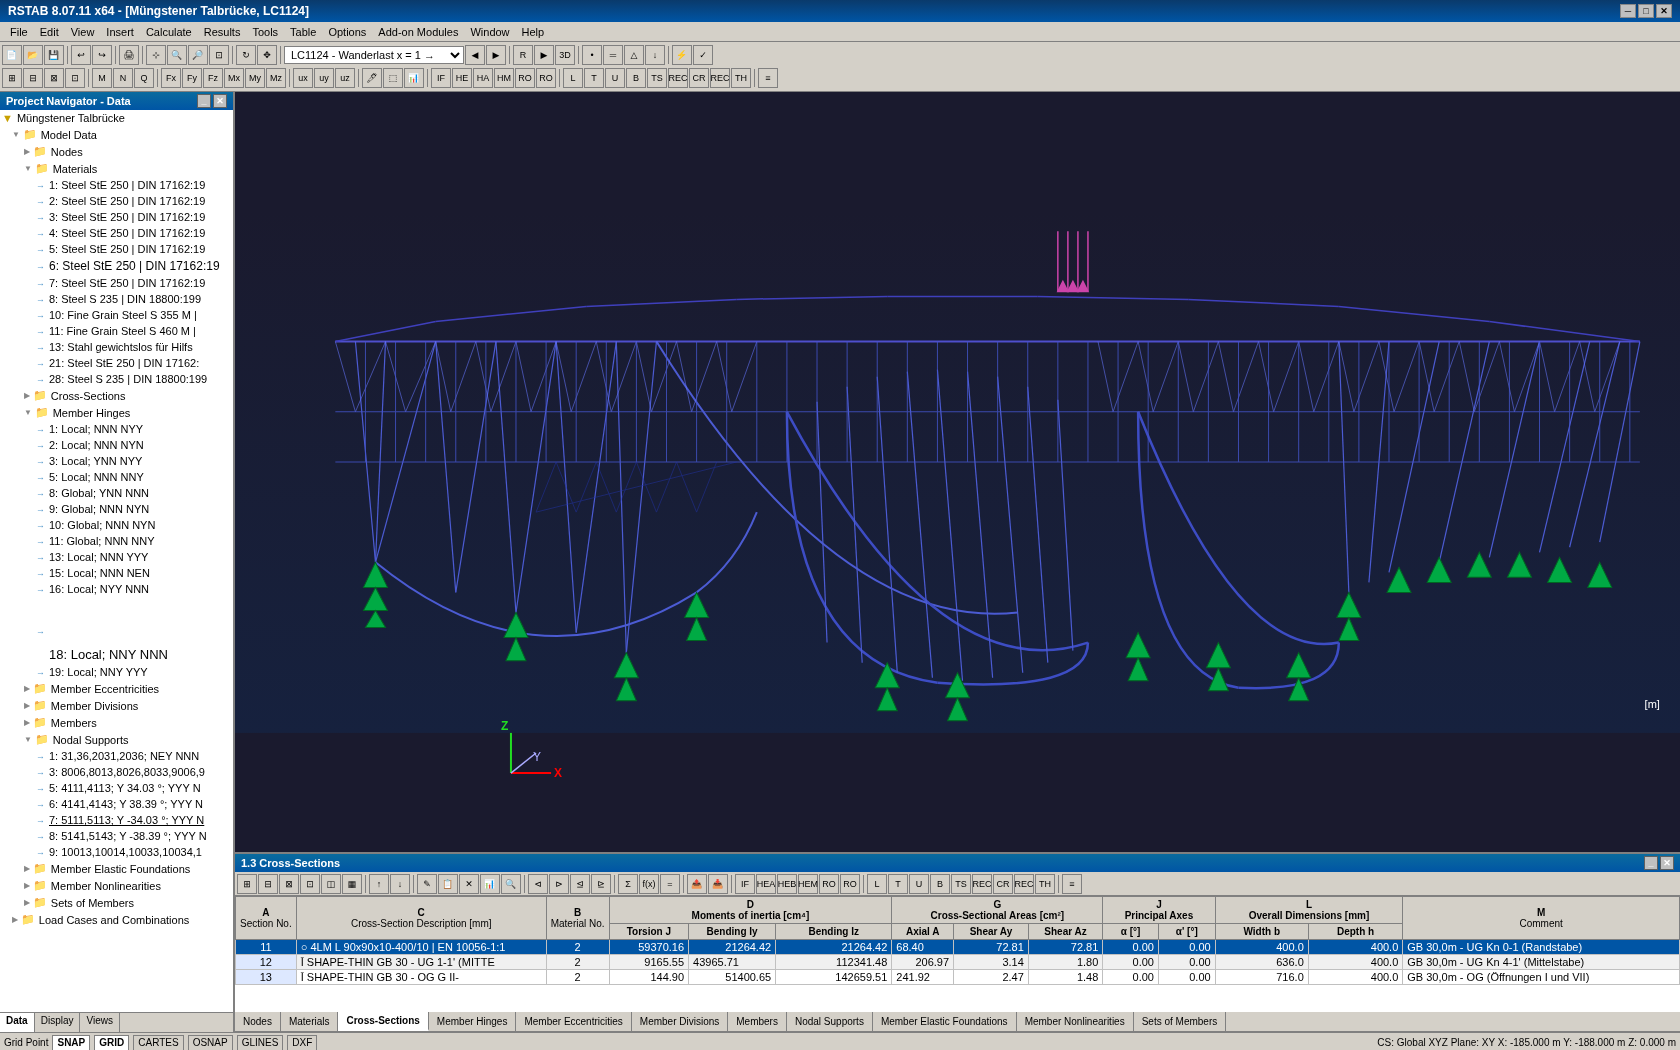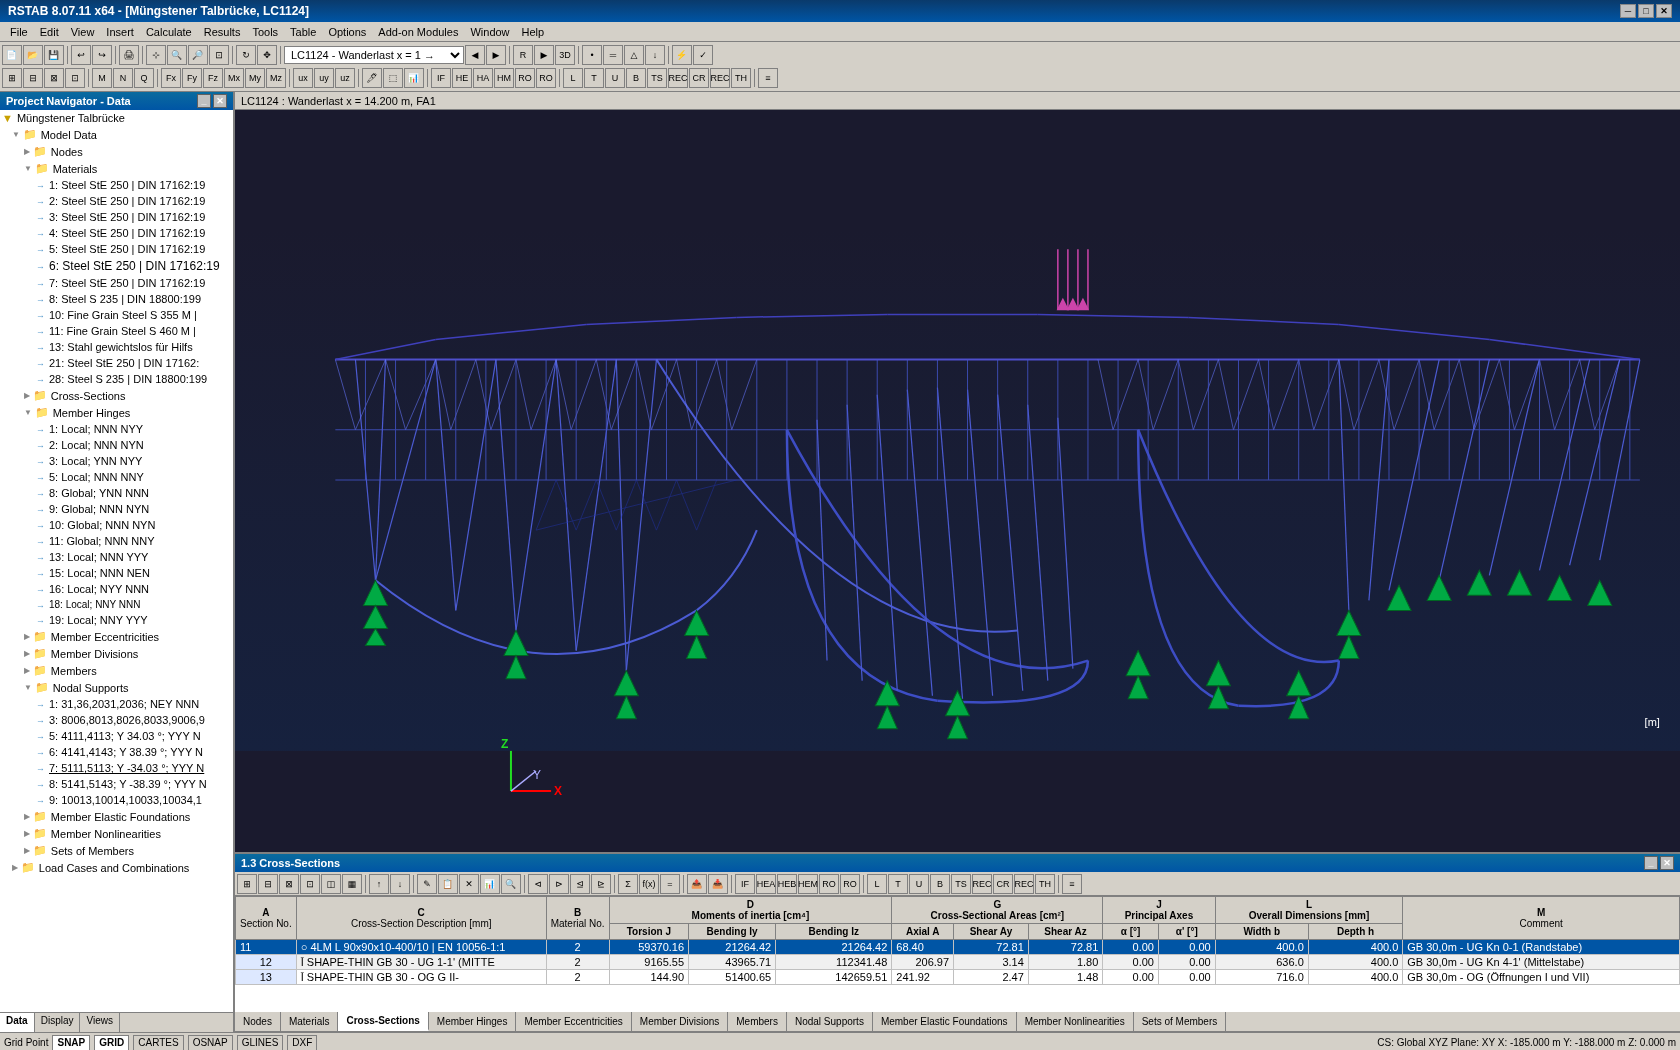--- a/index.html
+++ b/index.html
@@ -587,21 +587,21 @@
           </div>
           <div class="tree-node">
             <div class="tree-node-label indent3">
               <span style="color:#5599cc;margin-right:2px;font-size:9px;">→</span>
               <span style="font-size:11px;">16: Local; NYY NNN</span>
             </div>
           </div>
           <div class="tree-node">
             <div class="tree-node-label indent3">
               <span style="color:#5599cc;margin-right:2px;font-size:9px;">→</span>
-              <span style="font-size:10px;">18: Local; NNY NNN</span>
+              <span style="font-size:13px;margin-top:48px;">18: Local; NNY NNN</span>
             </div>
           </div>
           <div class="tree-node">
             <div class="tree-node-label indent3">
               <span style="color:#5599cc;margin-right:2px;font-size:9px;">→</span>
               <span style="font-size:11px;">19: Local; NNY YYY</span>
             </div>
           </div>
           <div class="tree-node">
             <div class="tree-node-label indent2">
@@ -706,23 +706,20 @@
     <div id="nav-tabs">
       <div class="nav-tab active">Data</div>
       <div class="nav-tab">Display</div>
       <div class="nav-tab">Views</div>
     </div>
   </div>
 
   <div id="right-area">
 
     <div id="viewport">
-      <div id="viewport-header">
-        <span>LC1124 : Wanderlast x = 14.200 m, FA1</span>
-      </div>
       <div id="bridge-canvas">
         <svg width="100%" height="100%" viewBox="0 0 1440 520" preserveAspectRatio="xMidYMid meet" style="background:#1a1a2e;">
 
           <defs>
             <linearGradient id="bgGrad" x1="0" y1="0" x2="0" y2="1">
               <stop offset="0%" stop-color="#1a1a2e"></stop>
               <stop offset="100%" stop-color="#16213e"></stop>
             </linearGradient>
             <linearGradient id="greenGrad" x1="0" y1="0" x2="0" y2="1">
               <stop offset="0%" stop-color="#00cc44"></stop>
@@ -1047,41 +1044,41 @@
               <th>Shear Ay</th>
               <th>Shear Az</th>
               <th>α [°]</th>
               <th>α' [°]</th>
               <th>Width b</th>
               <th>Depth h</th>
             </tr>
           </thead>
           <tbody id="table-body">
           <tr class="selected">
-      <td style="text-align:left;background:">11</td>
+      <td style="text-align:center;background:">11</td>
       <td>○ 4LM L 90x90x10-400/10 | EN 10056-1:1</td>
       <td style="text-align:center;">2</td>
       <td style="text-align:right;">59370.16</td>
       <td style="text-align:right;">21264.42</td>
       <td style="text-align:right;">21264.42</td>
       <td style="text-align:left;">68.40</td>
       <td style="text-align:right;">72.81</td>
       <td style="text-align:right;">72.81</td>
       <td style="text-align:right;">0.00</td>
       <td style="text-align:right;">0.00</td>
       <td style="text-align:right;">400.0</td>
       <td style="text-align:right;">400.0</td>
       <td>GB 30,0m - UG Kn 0-1 (Randstabe)</td>
     </tr>
               <tr>
       <td style="text-align:center;background:#dde8ff">12</td>
       <td>Ī SHAPE-THIN GB 30 - UG 1-1' (MITTE</td>
       <td style="text-align:center;">2</td>
       <td style="text-align:right;">9165.55</td>
-      <td style="text-align:right;">43965.71</td>
+      <td style="">43965.71</td>
       <td style="text-align:right;padding-left:24px;">112341.48</td>
       <td style="text-align:right;">206.97</td>
       <td style="text-align:right;">3.14</td>
       <td style="text-align:right;">1.80</td>
       <td style="text-align:right;">0.00</td>
       <td style="text-align:right;">0.00</td>
       <td style="text-align:right;">636.0</td>
       <td style="text-align:right;">400.0</td>
       <td>GB 30,0m - UG Kn 4-1' (Mittelstabe)</td>
     </tr>

